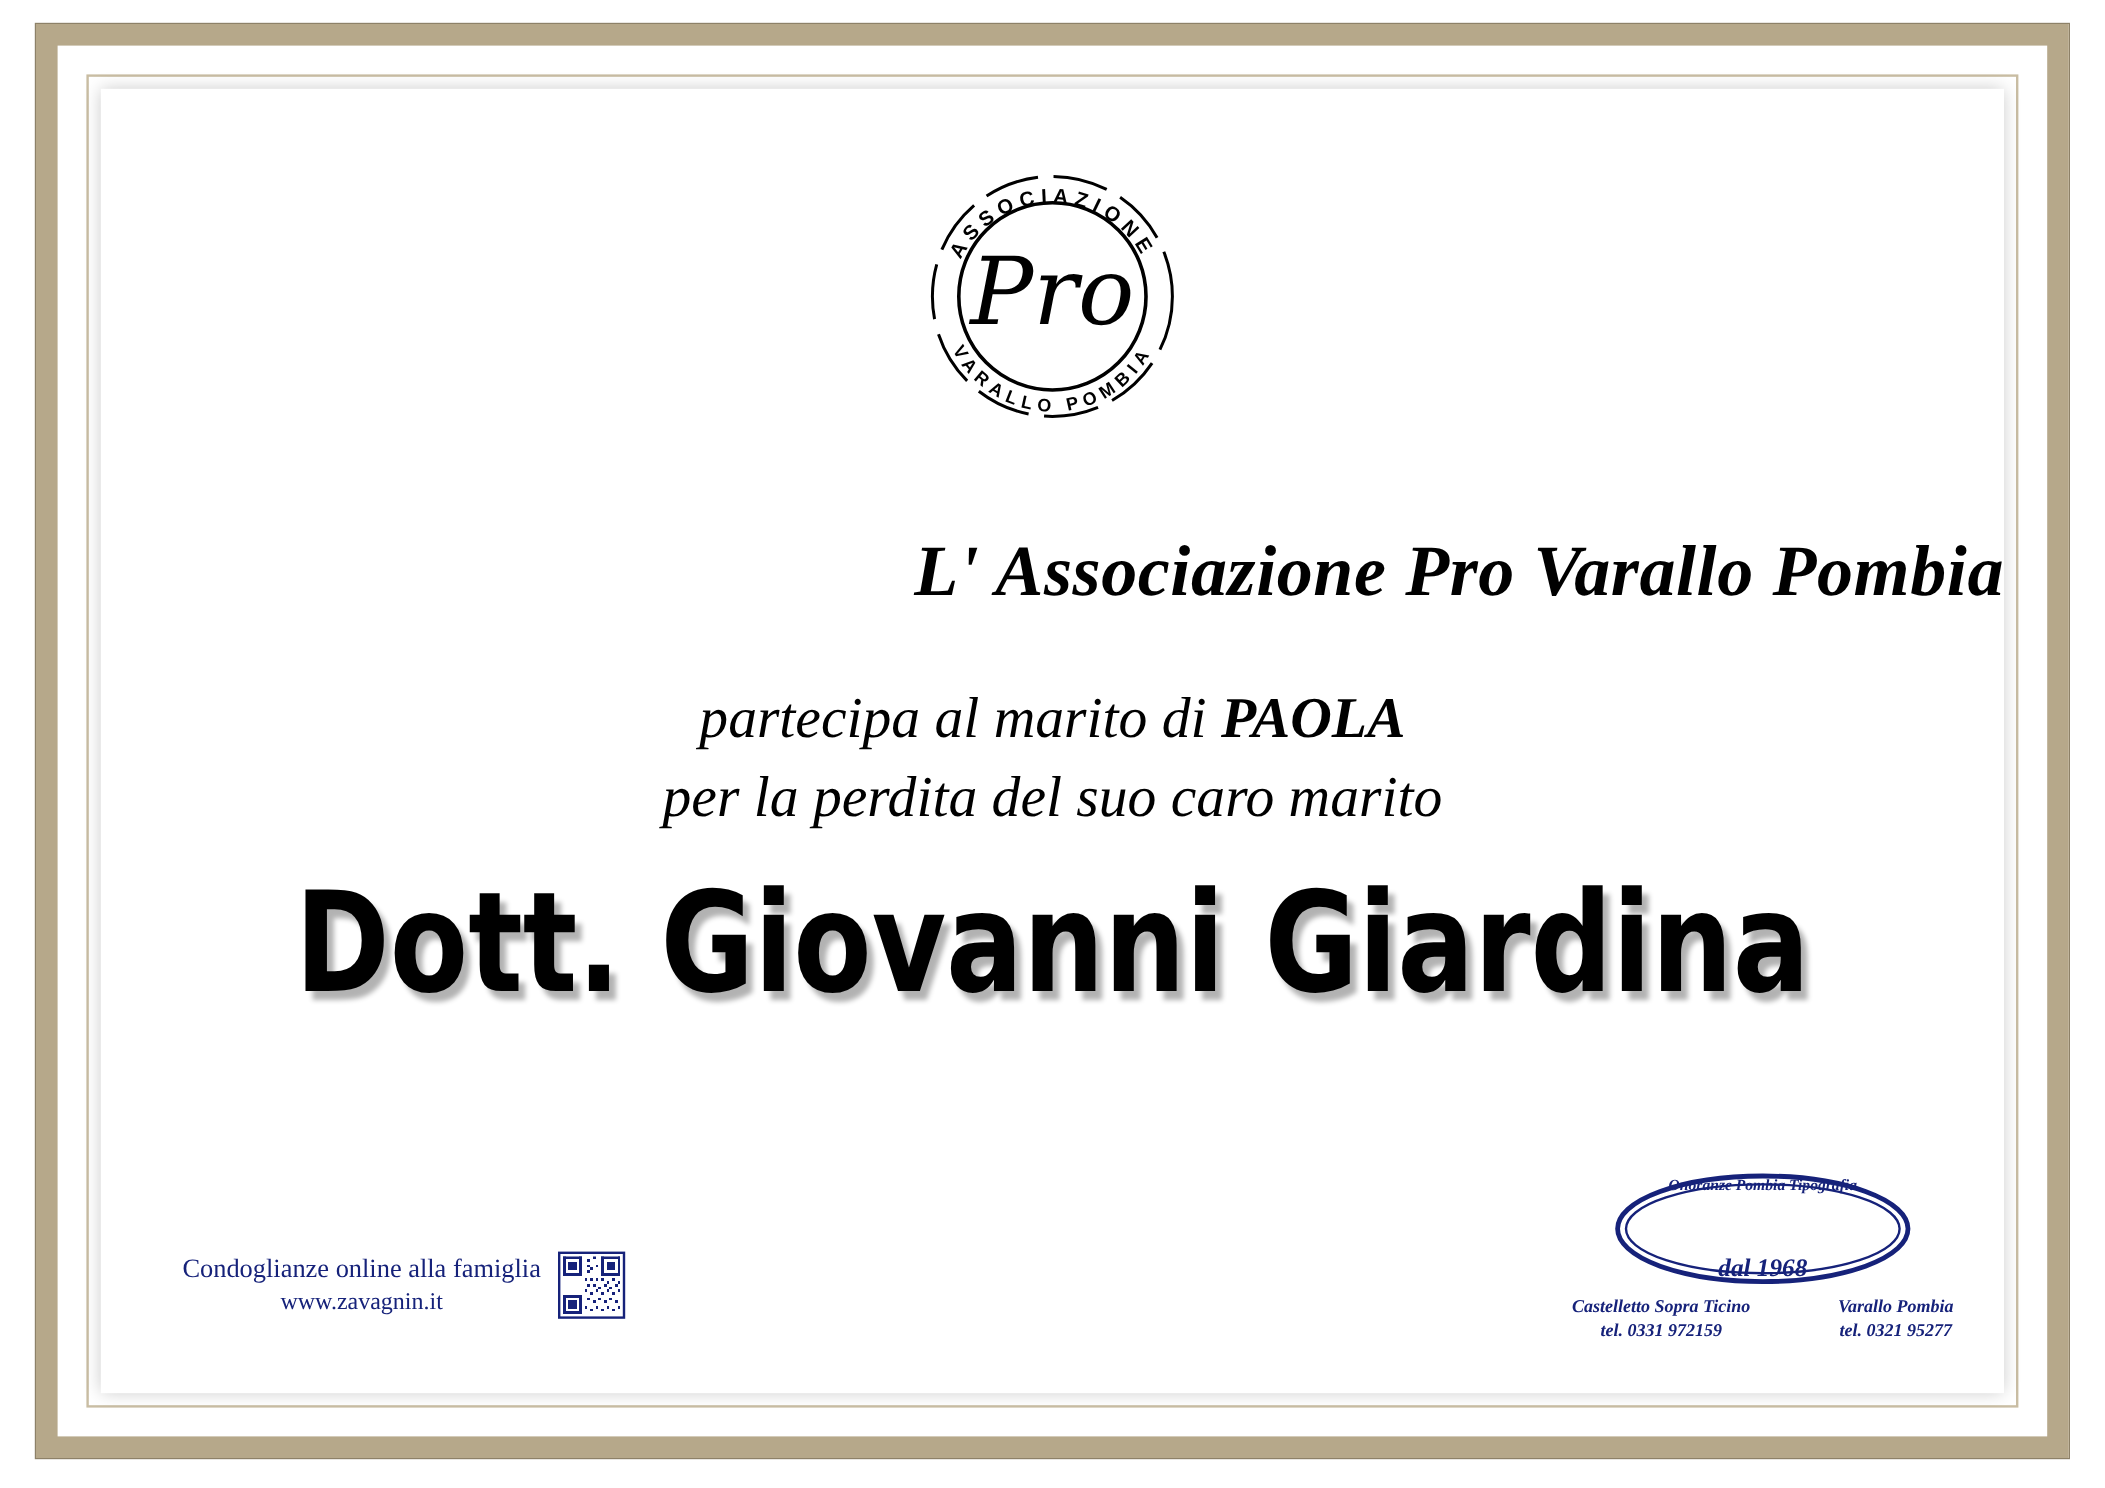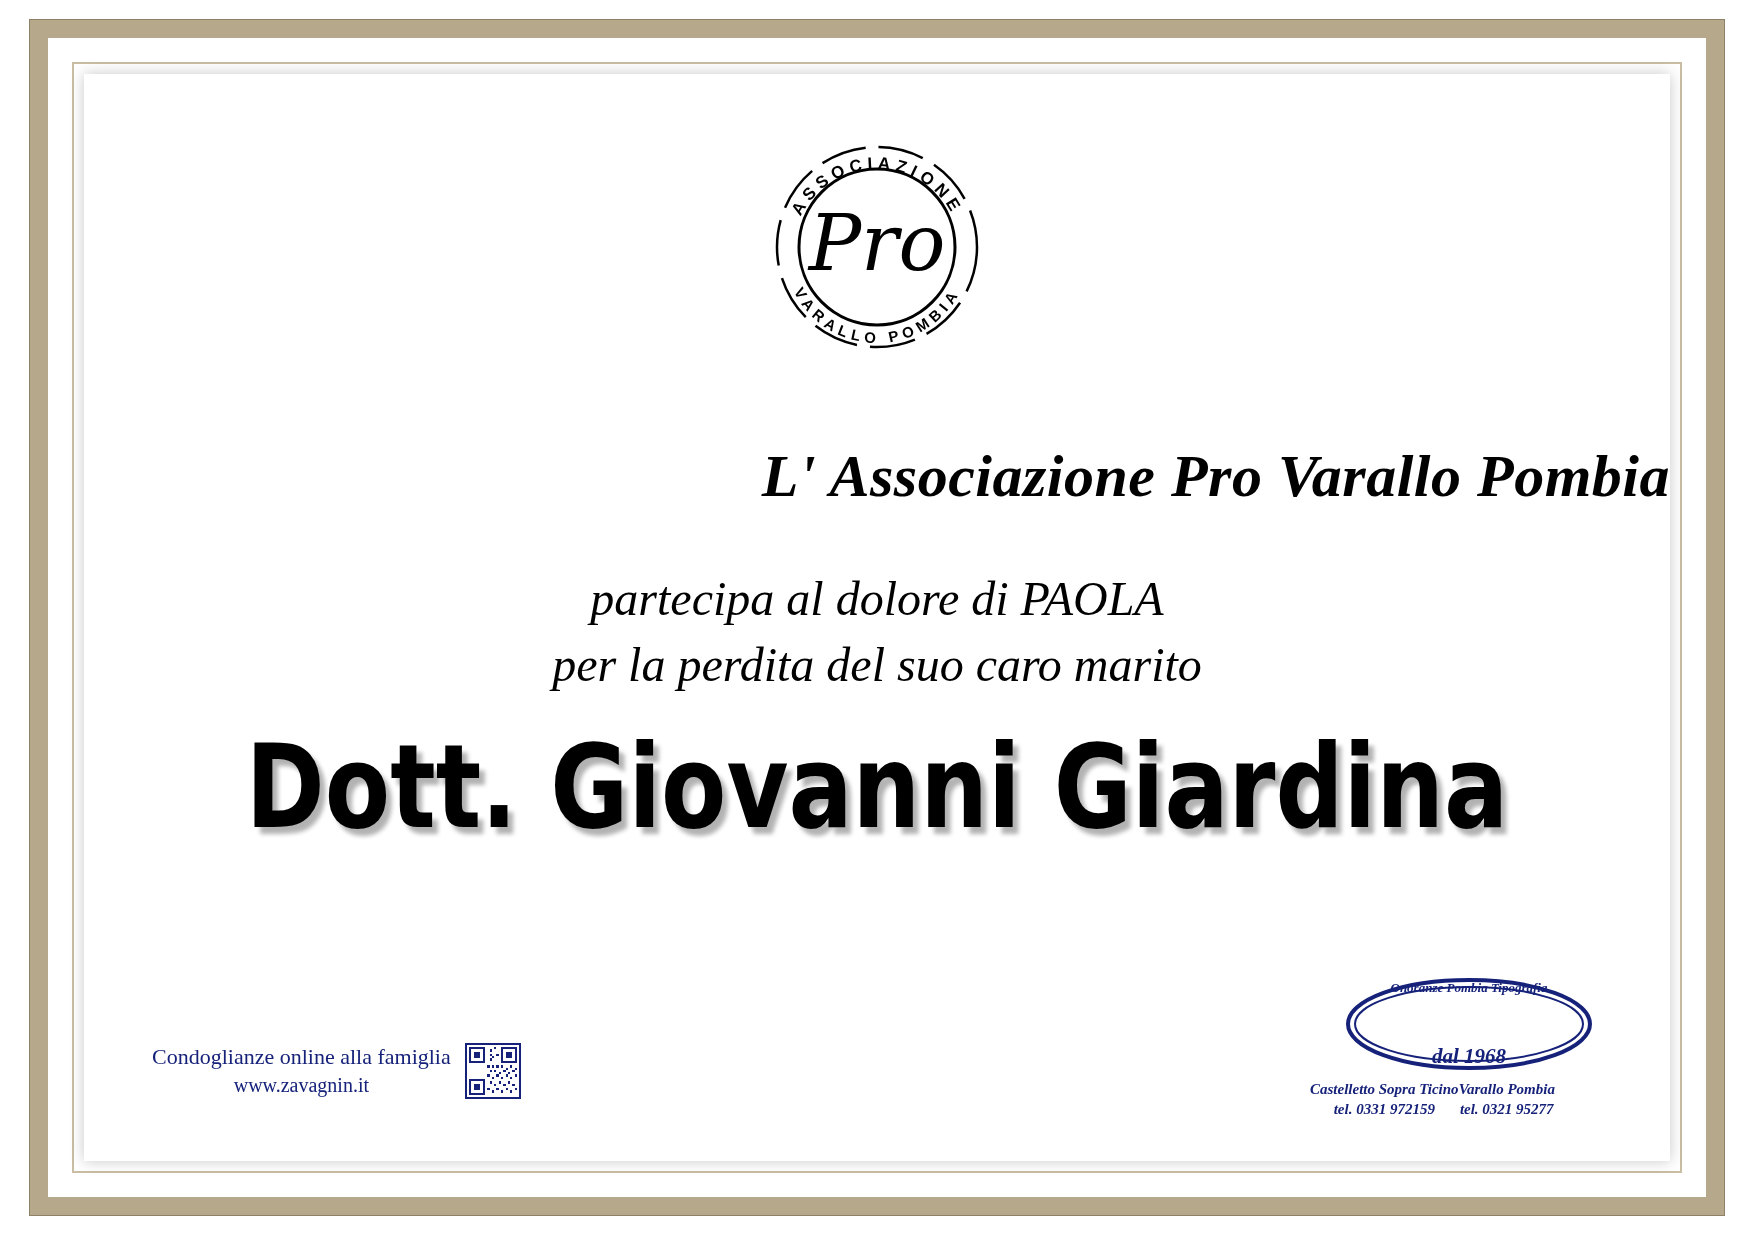--- a/index.html
+++ b/index.html
@@ -75,21 +75,21 @@
     position: absolute;
     top: 492px;
     left: 0;
     width: 100%;
     text-align: center;
     font-size: 48px;
     font-style: italic;
     line-height: 1.38;
     color: #000;
   }
-  .line-part b { font-weight: normal; }
+  .line-part b { font-weight: bold; }
 
   .name {
     position: absolute;
     top: 655px;
     left: 0;
     width: 100%;
     text-align: center;
     font-family: "DejaVu Sans", sans-serif;
     font-weight: bold;
     font-size: 116px;
@@ -184,20 +184,21 @@
     left: 0;
     width: 100%;
     text-align: center;
     font-size: 21px;
     font-weight: bold;
     font-style: italic;
     color: #16227a;
   }
   .zav-offices {
     display: flex;
+    justify-content: space-between;
     margin-top: 8px;
     padding: 0 6px;
   }
   .zav-office {
     font-size: 15px;
     font-weight: bold;
     font-style: italic;
     line-height: 1.3;
     color: #16227a;
     text-align: center;
@@ -225,21 +226,21 @@
         <text font-family="'Liberation Sans', sans-serif" font-size="15" font-weight="bold" letter-spacing="5" fill="#000">
           <textPath href="#arcBottom" startOffset="50%" text-anchor="middle">VARALLO POMBIA</textPath>
         </text>
         <text x="125" y="148" text-anchor="middle" font-family="'DejaVu Serif', serif" font-style="italic" font-size="78" fill="#000">Pro</text>
       </svg>
     </div>
 
     <div class="line-assoc">L' Associazione Pro Varallo Pombia</div>
 
     <div class="line-part">
-      <span>partecipa al dolore di </span><b>PAOLA</b><br>
+      <span>partecipa al marito di </span><b>PAOLA</b><br>
       <span>per la perdita del suo caro marito</span>
     </div>
 
     <div class="name">Dott. Giovanni Giardina</div>
 
 
     <div class="condol">
       <div class="condol-text">
         <div>Condoglianze online alla famiglia</div>
         <div class="site">www.zavagnin.it</div>

